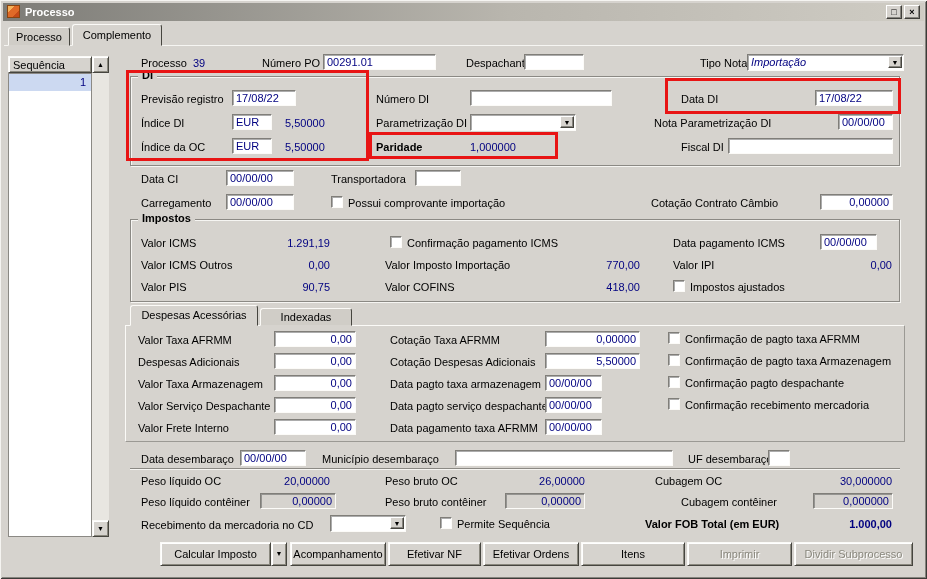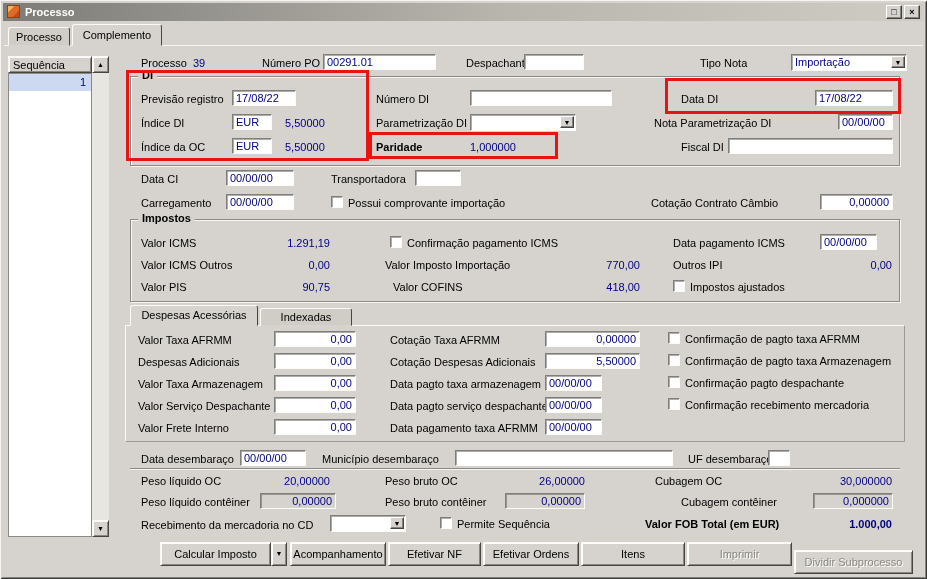--- a/index.html
+++ b/index.html
@@ -110,21 +110,21 @@
   <div class="sbarrow" style="left:92px; top:56px;"><span>▲</span></div>
   <div class="sbarrow" style="left:92px; top:520px;"><span>▼</span></div>
 
   <span class="lbl" style="left:141px; top:57px;">Processo</span>
   <span class="lbl nv" style="left:193px; top:57px;">39</span>
   <span class="lbl" style="left:262px; top:57px;">Número PO</span>
   <div class="inp" style="left:323px; top:54px; width:113px;">00291.01</div>
   <span class="lbl" style="left:466px; top:57px;">Despachante</span>
   <div class="inp" style="left:524px; top:54px; width:60px;"></div>
   <span class="lbl" style="left:700px; top:57px;">Tipo Nota</span>
-  <div class="inp combo" style="left:791px; top:54px; width:116px; height:17px;">
+  <div class="inp combo" style="left:747px; top:54px; width:157px; height:17px;font-style:italic;">
     <span>Importação</span>
     <span class="cbtn">▼</span>
   </div>
 
   <div class="gbox" style="left:130px; top:76px; width:770px; height:90px;"></div>
   <span class="glab" style="left:138px; top:69px;">DI</span>
 
   <span class="lbl" style="left:141px; top:93px;">Previsão registro</span>
   <div class="inp" style="left:232px; top:90px; width:64px;">17/08/22</div>
   <span class="lbl" style="left:376px; top:93px;">Número DI</span>
@@ -170,26 +170,26 @@
   <span class="lbl nv vr" style="left:230px; top:237px; width:100px;">1.291,19</span>
   <div class="chk" style="left:390px; top:236px;"></div>
   <span class="lbl" style="left:407px; top:237px;">Confirmação pagamento ICMS</span>
   <span class="lbl" style="left:673px; top:237px;">Data pagamento ICMS</span>
   <div class="inp" style="left:820px; top:234px; width:57px;">00/00/00</div>
 
   <span class="lbl" style="left:141px; top:259px;">Valor ICMS Outros</span>
   <span class="lbl nv vr" style="left:230px; top:259px; width:100px;">0,00</span>
   <span class="lbl" style="left:385px; top:259px;">Valor Imposto Importação</span>
   <span class="lbl nv vr" style="left:555px; top:259px; width:85px;">770,00</span>
-  <span class="lbl" style="left:673px; top:259px;">Outros IPI</span>
+  <span class="lbl" style="left:673px; top:259px;">Valor IPI</span>
   <span class="lbl nv vr" style="left:808px; top:259px; width:84px;">0,00</span>
 
   <span class="lbl" style="left:141px; top:281px;">Valor PIS</span>
   <span class="lbl nv vr" style="left:230px; top:281px; width:100px;">90,75</span>
-  <span class="lbl" style="left:385px; top:281px;margin-left:8px;">Valor COFINS</span>
+  <span class="lbl" style="left:385px; top:281px;">Valor COFINS</span>
   <span class="lbl nv vr" style="left:555px; top:281px; width:85px;">418,00</span>
   <div class="chk" style="left:673px; top:280px;"></div>
   <span class="lbl" style="left:690px; top:281px;">Impostos ajustados</span>
 
   <div class="a" style="left:125px; top:325px; width:780px; height:117px; border:1px solid; border-color:#fbfaf7 #9b9994 #9b9994 #fbfaf7;"></div>
   <div class="tab" style="left:130px; top:305px; width:128px; height:21px; line-height:19px; z-index:5;"><span>Despesas Acessórias</span></div>
   <div class="tab off" style="left:260px; top:308px; width:92px; height:18px; line-height:16px;"><span>Indexadas</span></div>
 
   <span class="lbl" style="left:138px; top:334px;">Valor Taxa AFRMM</span>
   <div class="inp r" style="left:274px; top:331px; width:82px;">0,00</div>
@@ -257,19 +257,19 @@
   <span class="lbl b" style="left:645px; top:518px;">Valor FOB Total (em EUR)</span>
   <span class="lbl nv vr b" style="left:800px; top:518px; width:92px;">1.000,00</span>
 
   <div class="btn" style="left:160px; top:542px; width:111px;"><span>Calcular Imposto</span></div>
   <div class="btn" style="left:271px; top:542px; width:16px; font-size:7px;"><span>▼</span></div>
   <div class="btn" style="left:290px; top:542px; width:96px;"><span>Acompanhamento</span></div>
   <div class="btn" style="left:388px; top:542px; width:93px;"><span>Efetivar NF</span></div>
   <div class="btn" style="left:483px; top:542px; width:96px;"><span>Efetivar Ordens</span></div>
   <div class="btn" style="left:581px; top:542px; width:104px;"><span>Itens</span></div>
   <div class="btn dis" style="left:687px; top:542px; width:105px;"><span>Imprimir</span></div>
-  <div class="btn dis" style="left:794px; top:542px; width:119px;margin-top:8px;"><span>Dividir Subprocesso</span></div>
+  <div class="btn dis" style="left:794px; top:542px; width:119px;"><span>Dividir Subprocesso</span></div>
 
   <div class="red" style="left:126px; top:70px; width:243px; height:91px;"></div>
   <div class="red" style="left:369px; top:132px; width:189px; height:27px;"></div>
   <div class="red" style="left:665px; top:78px; width:236px; height:36px;"></div>
 
 </div>
 
 </body></html>

